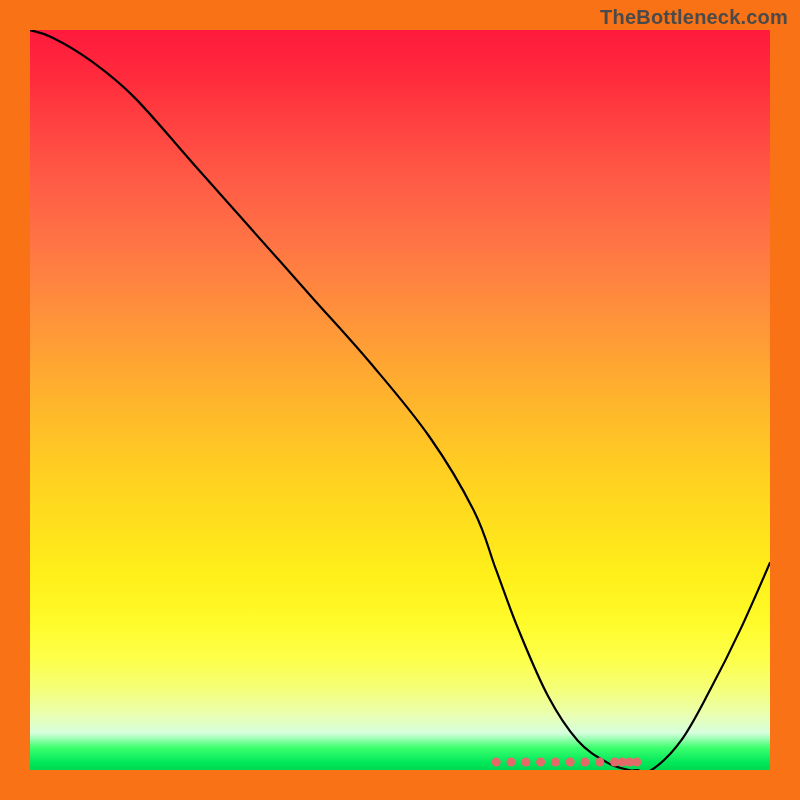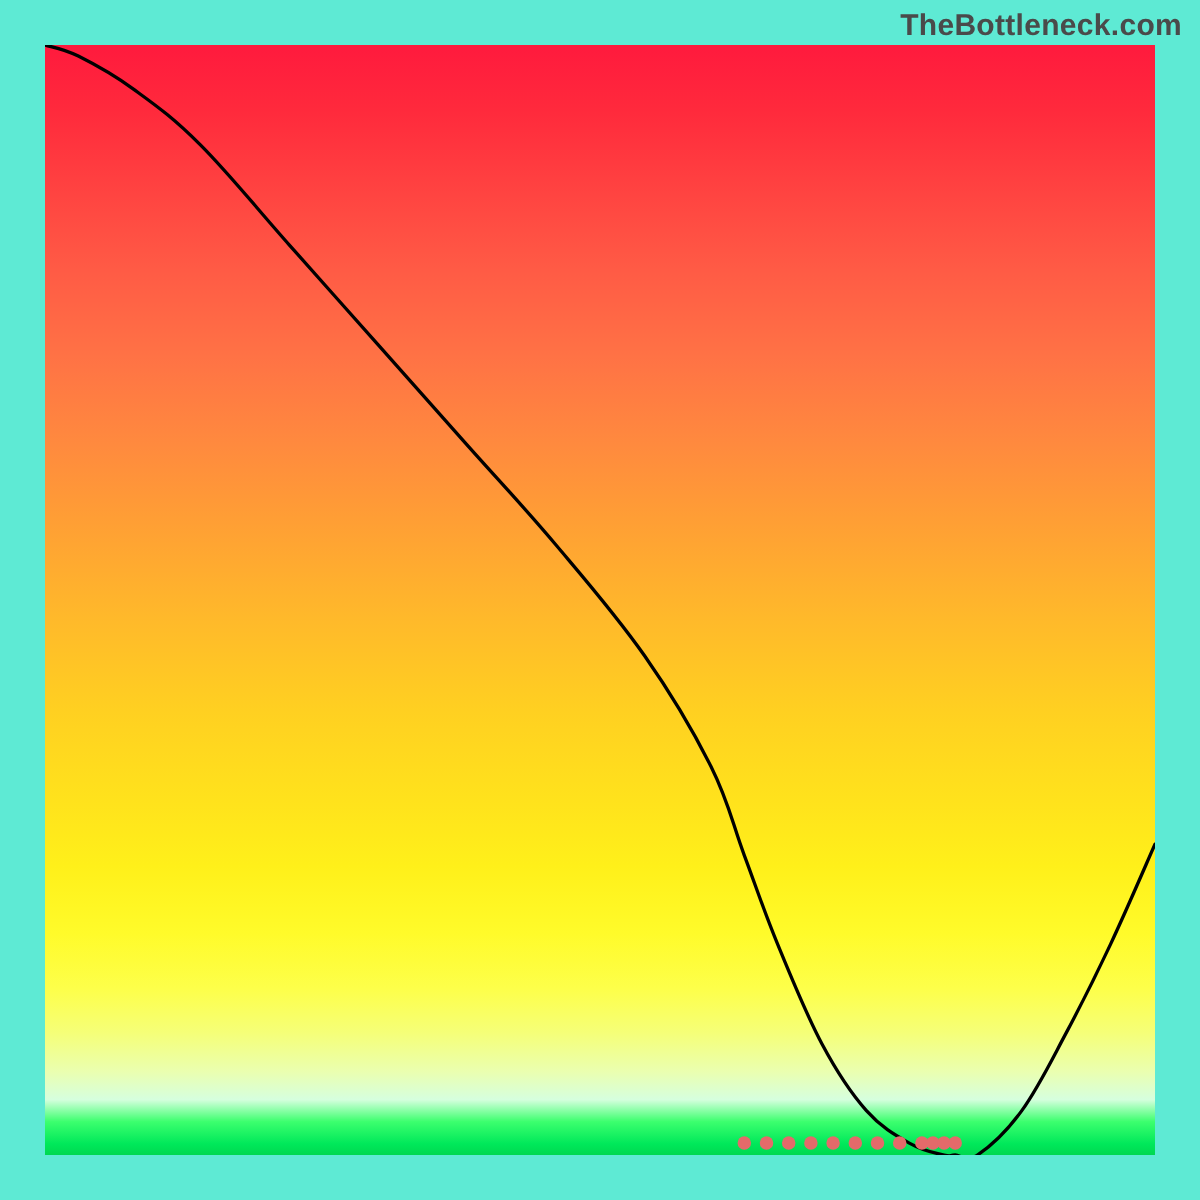--- a/index.html
+++ b/index.html
@@ -1,17 +1,17 @@
 <!DOCTYPE html>
 <html><head>
 <meta charset="utf-8">
 <style>
   * { margin: 0; padding: 0; box-sizing: border-box; }
   html, body { width: 800px; height: 800px; background: #000; overflow: hidden; }
-  .container { position: relative; width: 800px; height: 800px; background: #5eead4; }
+  .container { position: relative; width: 800px; height: 800px; background: #f97316; }
   .watermark {
     position: absolute;
     top: 6px;
     right: 12px;
     font-family: Arial, sans-serif;
     font-size: 20px;
     color: #4a4a4a;
     font-weight: bold;
     letter-spacing: 0.2px;
   }

